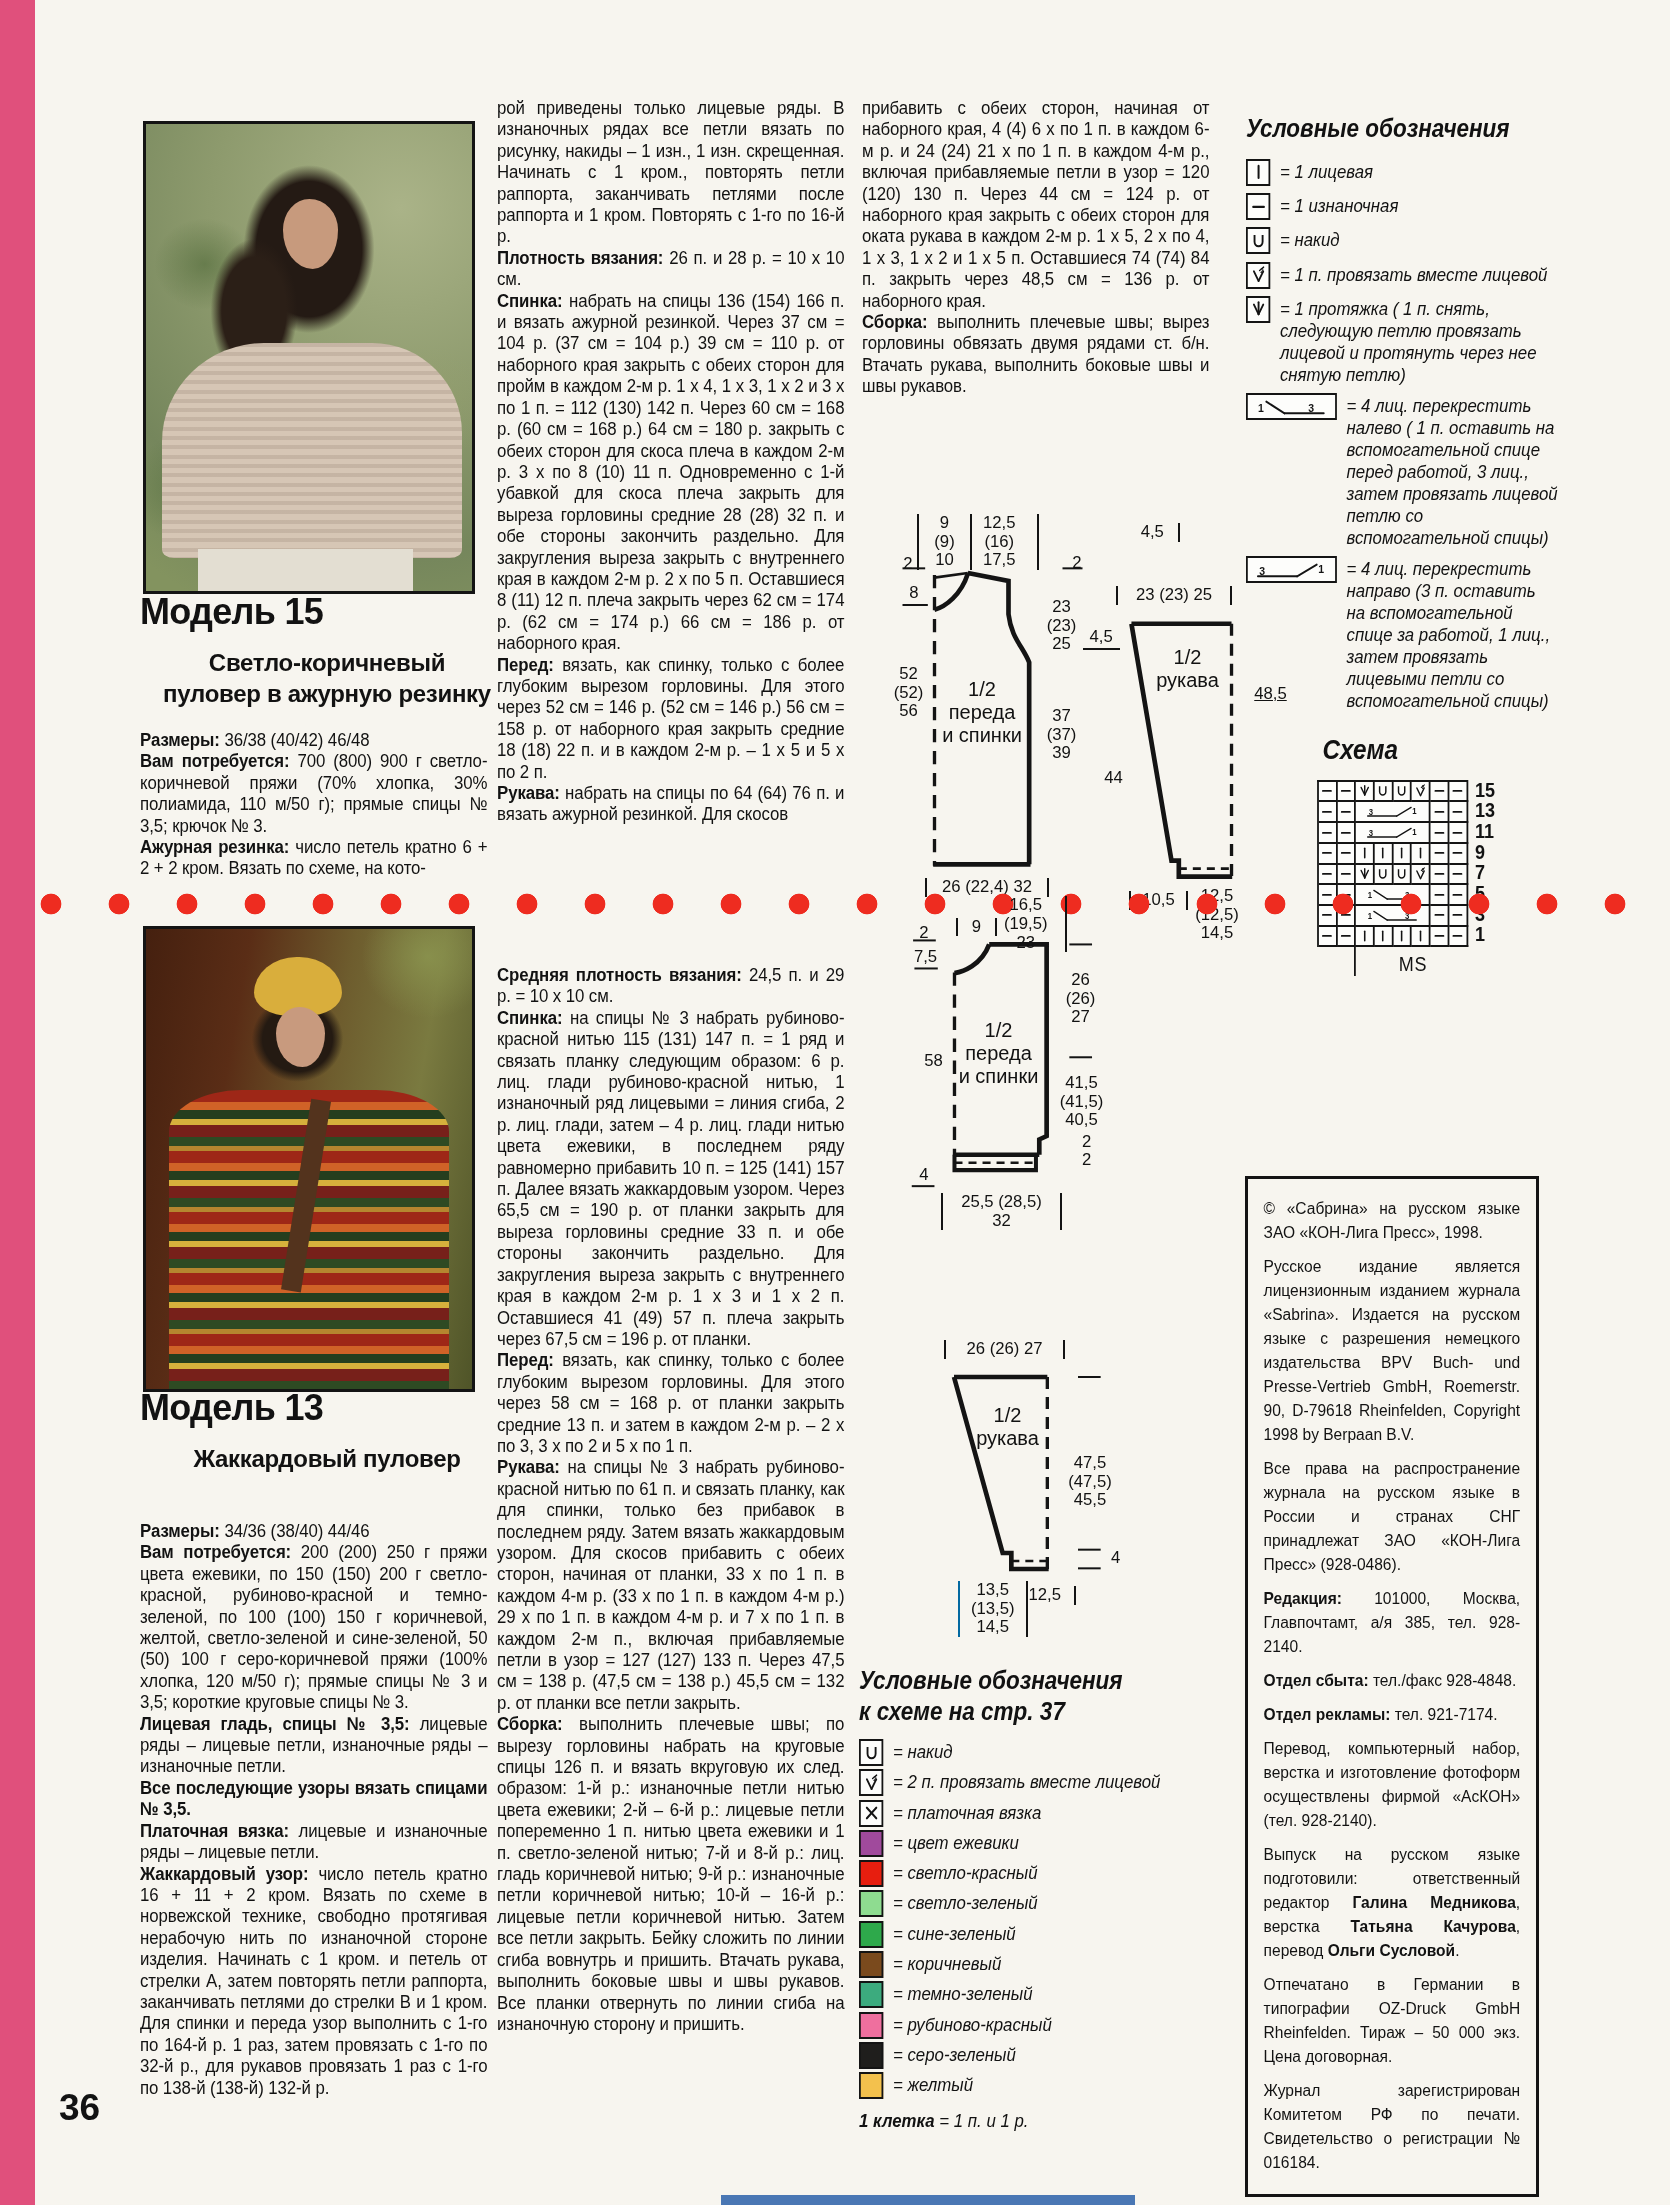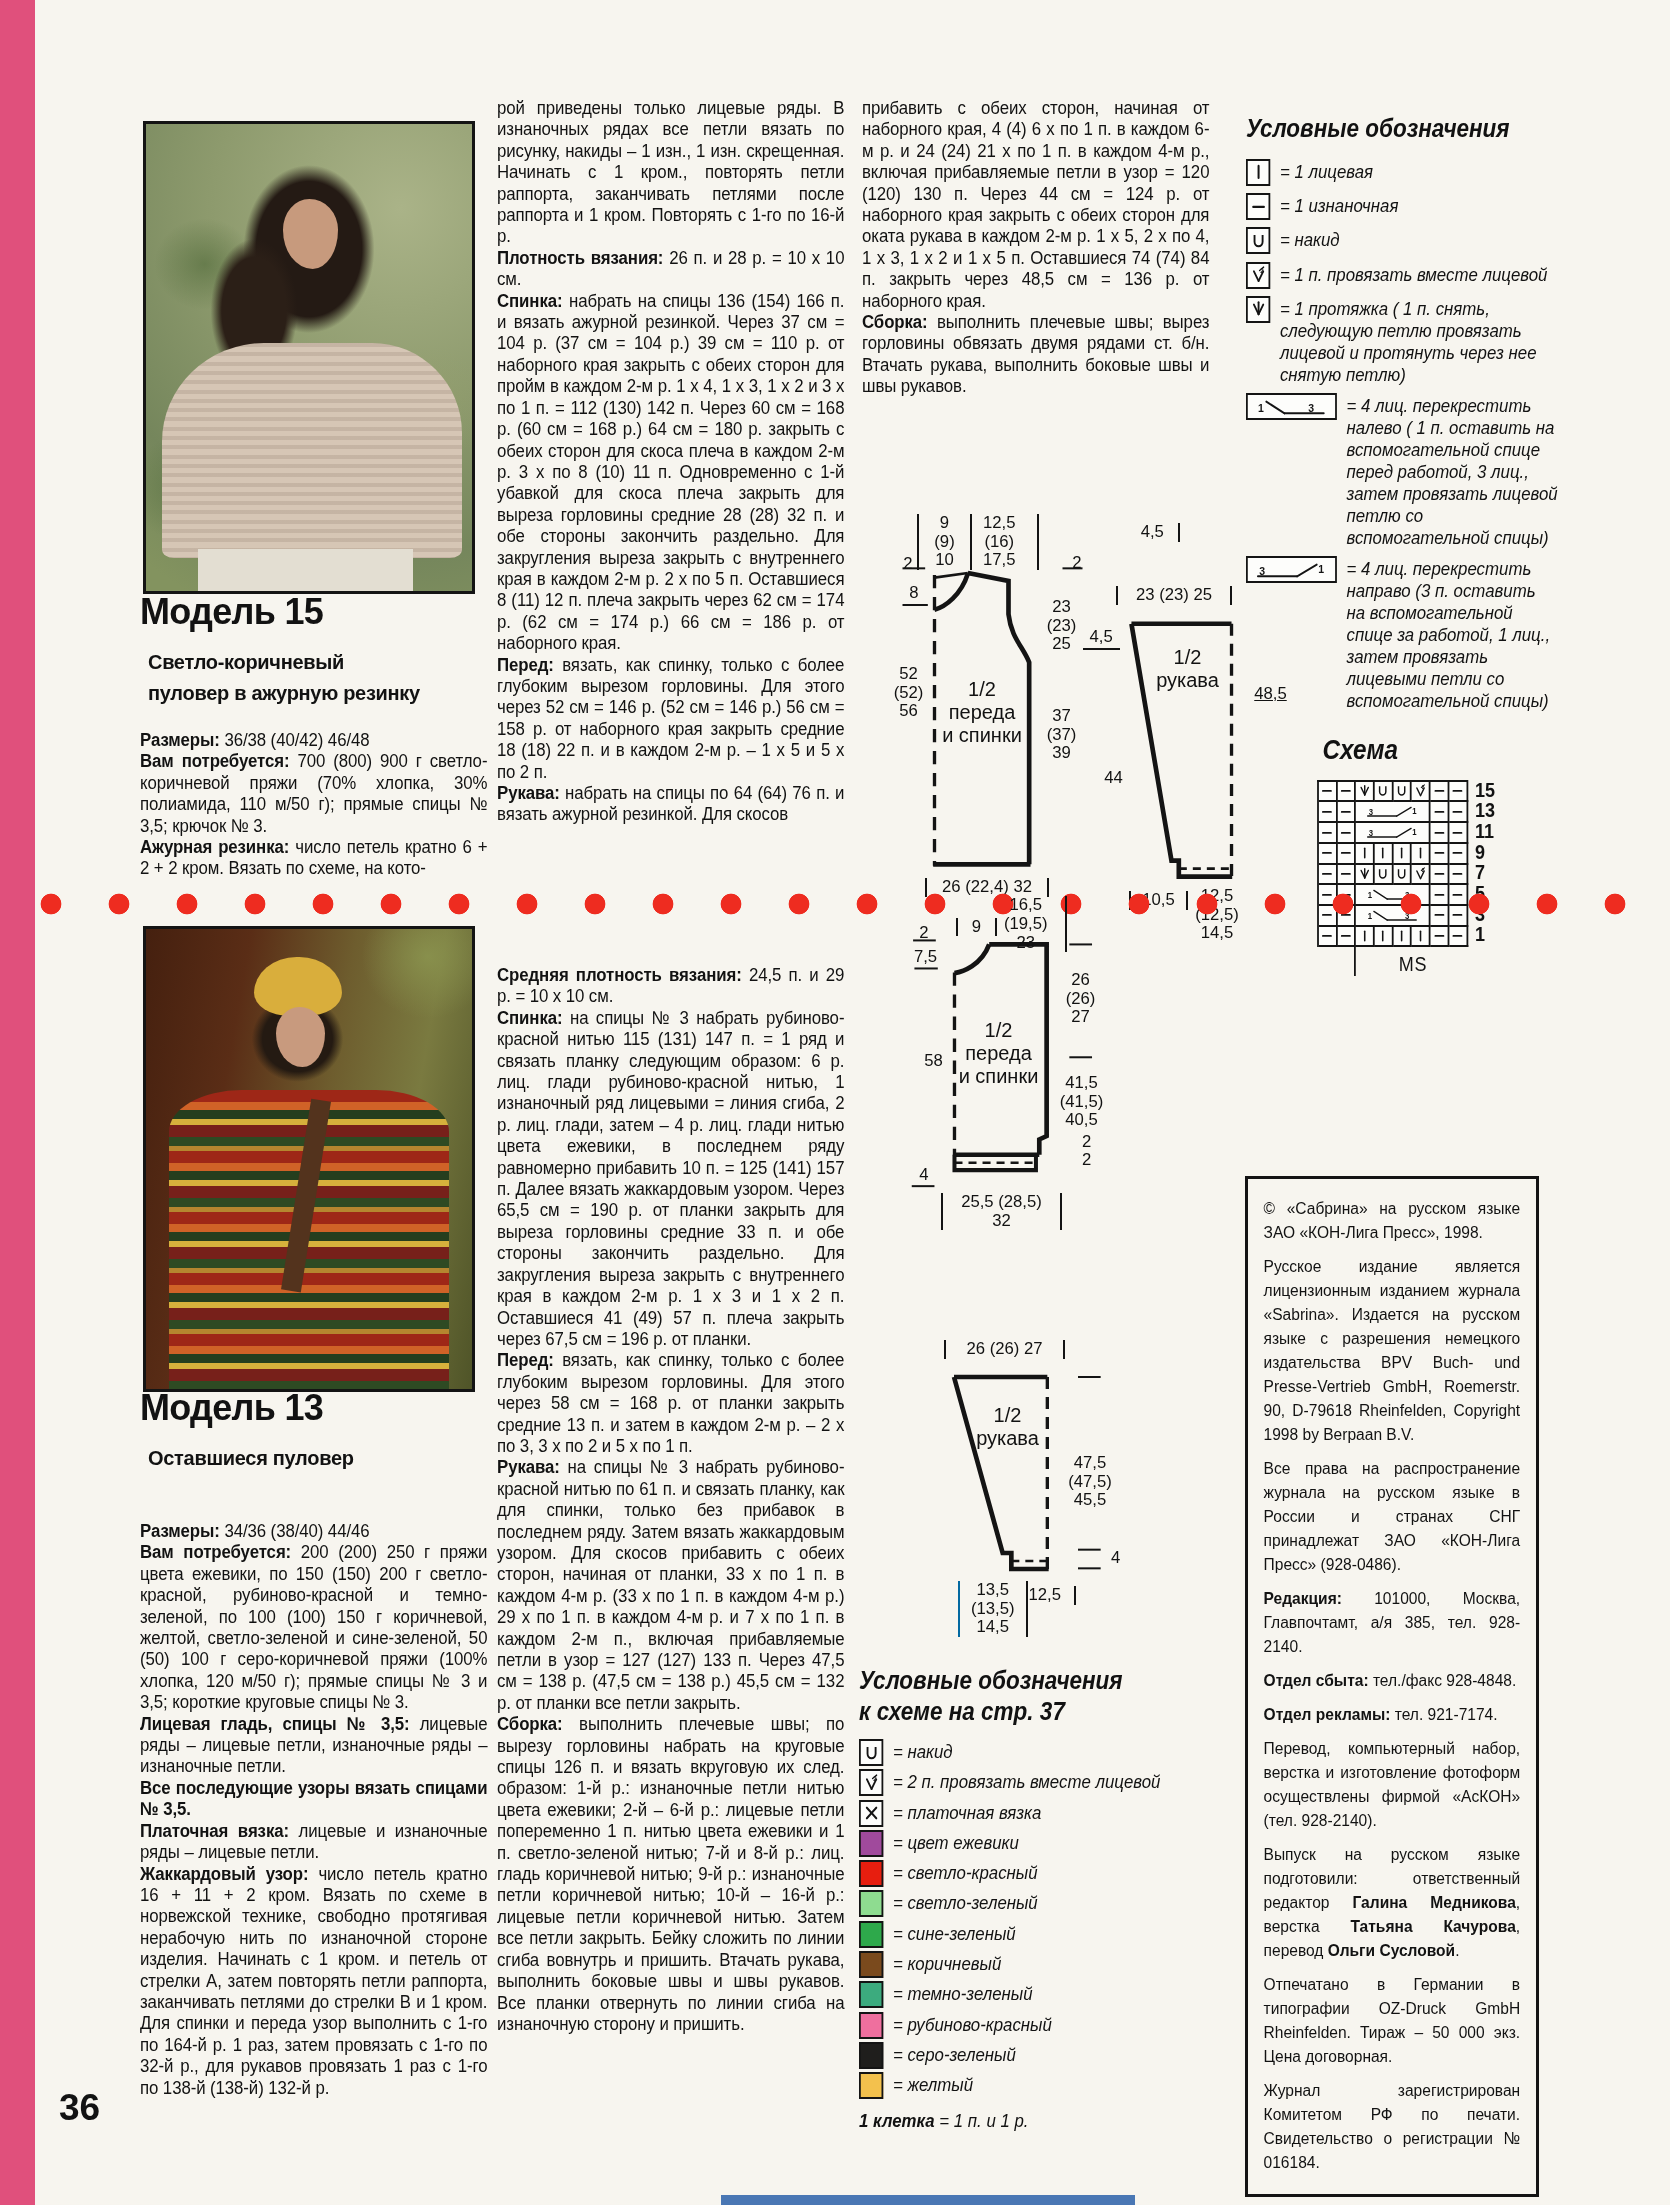--- a/index.html
+++ b/index.html
@@ -7,21 +7,21 @@
         font-family:"Liberation Sans",sans-serif;color:var(--ink,#121212);overflow:hidden;}
   .stripe{position:absolute;left:0;top:0;width:35px;height:2205px;background:var(--stripe,#e0507c);}
   .bluebar{position:absolute;left:721px;top:2195px;width:414px;height:10.7px;background:var(--bluebar,#4a77b4);}
 
   
   .cond{transform:scaleX(.9);transform-origin:0 0;}
   .col{position:absolute;width:386px;text-align:justify;font-size:18.7px;line-height:21.4px;letter-spacing:-0.1px;}
   .para{margin:0;}
   .para b{font-weight:bold;}
   h1.model-title{margin:0;font-size:36px;line-height:37px;font-weight:bold;letter-spacing:-0.7px;}
-  .model-sub{margin:8px;font-size:20px;line-height:31px;font-weight:bold;letter-spacing:-0.3px;white-space:pre-line;}
+  .model-sub{margin:0;font-size:24px;line-height:31px;font-weight:bold;letter-spacing:-0.3px;white-space:pre-line;text-align:center;}
 
   
   .leg-title{font-size:25px;font-weight:bold;font-style:italic;margin:0 0 14.7px 0;white-space:pre-line;line-height:31px;}
   .leg-item{display:flex;align-items:flex-start;gap:10.7px;margin-bottom:7.3px;}
   .leg-text{font-size:18.7px;line-height:22px;font-style:italic;padding-top:2px;}
   .sym{width:27px;height:27px;border:2px solid #141414;box-sizing:border-box;flex:none;
        display:flex;align-items:center;justify-content:center;background:#fdfdfb;}
   .sym svg{width:78%;height:78%;display:block;}
   .sym-cable{width:101px;}
   .sym-cable svg{width:94%;height:88%;}
@@ -565,21 +565,21 @@
     <div class="ph-layer p16-leaf"></div>
     <div class="ph-layer p16-hair"></div>
     <div class="ph-layer p16-hat"></div>
     <div class="ph-layer p16-face"></div>
     <div class="ph-layer p16-sweater"></div>
     <div class="ph-layer p16-strap"></div>
   </div>
 
   <div style="position:absolute;left:140px;top:1389px;width:374px;">
     <h1 class="model-title">Модель 13</h1>
-    <div class="model-sub" style="margin-top:17.3px;">Оставшиеся пуловер</div>
+    <div class="model-sub" style="margin-top:17.3px;">Жаккардовый пуловер</div>
   </div>
   <div class="col cond" style="left:140px;top:1520px;">
       <p class="para"><b>Размеры:</b> 34/36 (38/40) 44/46</p>
       <p class="para"><b>Вам потребуется:</b> 200 (200) 250 г пряжи цвета ежевики, по 150 (150) 200 г светло-красной, рубиново-красной и темно-зеленой, по 100 (100) 150 г коричневой, желтой, светло-зеленой и сине-зеленой, 50 (50) 100 г серо-коричневой пряжи (100% хлопка, 120 м/50 г); прямые спицы № 3 и 3,5; короткие круговые спицы № 3.</p>
       <p class="para"><b>Лицевая гладь, спицы № 3,5:</b> лицевые ряды – лицевые петли, изнаночные ряды – изнаночные петли.</p>
       <p class="para"><b>Все последующие узоры вязать спицами № 3,5.</b></p>
       <p class="para"><b>Платочная вязка:</b> лицевые и изнаночные ряды – лицевые петли.</p>
       <p class="para"><b>Жаккардовый узор:</b> число петель кратно 16 + 11 + 2 кром. Вязать по схеме в норвежской технике, свободно протягивая нерабочую нить по изнаночной стороне изделия. Начинать с 1 кром. и петель от стрелки А, затем повторять петли раппорта, заканчивать петлями до стрелки В и 1 кром. Для спинки и переда узор выполнить с 1-го по 164-й р. 1 раз, затем провязать с 1-го по 32-й р., для рукавов провязать 1 раз с 1-го по 138-й (138-й) 132-й р.</p>
     </div>
   <div class="col cond" style="left:497px;top:964px;">

